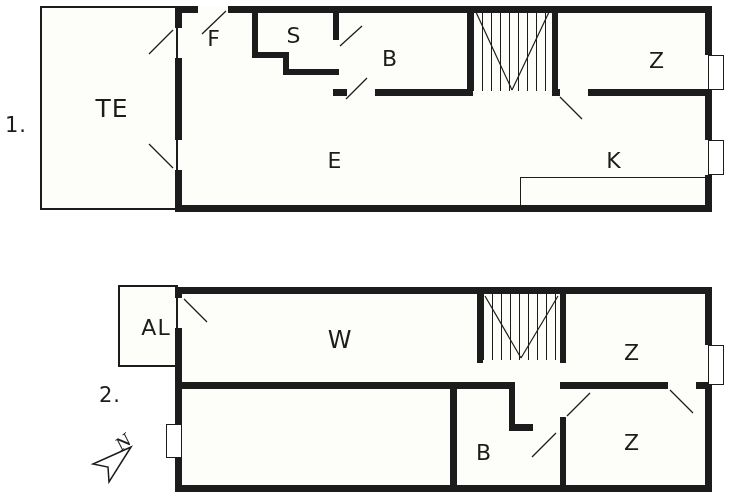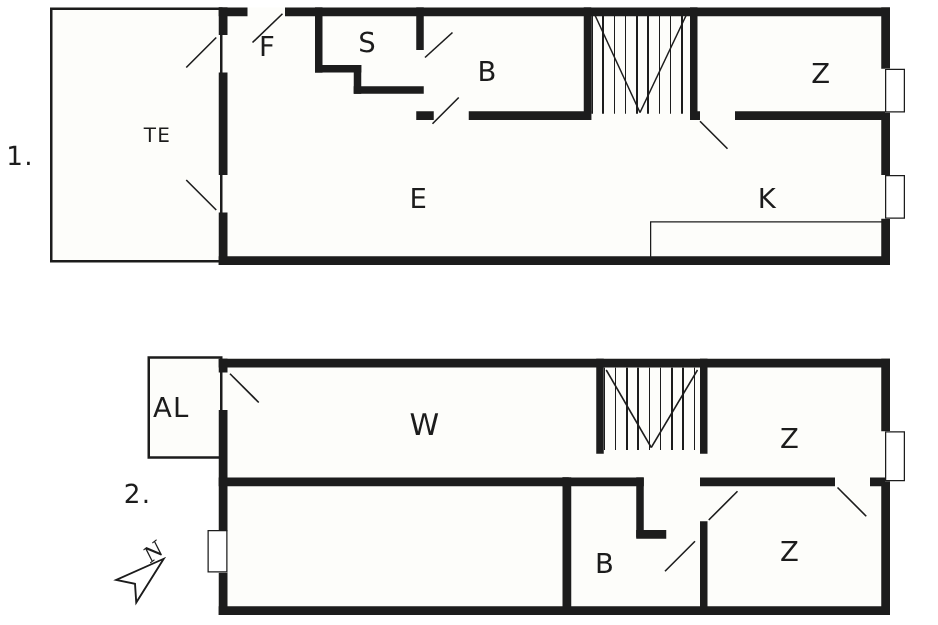--- a/index.html
+++ b/index.html
@@ -51,21 +51,21 @@
   <div class="wall" style="left:375px;top:89px;width:98px;height:7px;"></div>
   <div class="wall" style="left:467px;top:6px;width:6px;height:90px;"></div>
   <div class="wall" style="left:552px;top:6px;width:6px;height:90px;"></div>
   <div class="wall" style="left:552px;top:89px;width:8px;height:7px;"></div>
   <div class="wall" style="left:588px;top:89px;width:124px;height:7px;"></div>
 
   <div class="win" style="left:708px;top:55px;width:16px;height:35px;"></div>
   <div class="win" style="left:708px;top:140px;width:16px;height:35px;"></div>
 
   <div class="lbl floor-num" style="left:16px;top:125px;">1.</div>
-  <div class="lbl" style="left:126px;top:108px;font-size:16px;">TE</div>
+  <div class="lbl" style="left:112px;top:108px;font-size:25px;">TE</div>
   <div class="lbl" style="left:214px;top:38px;">F</div>
   <div class="lbl" style="left:294px;top:35px;">S</div>
   <div class="lbl" style="left:390px;top:58px;">B</div>
   <div class="lbl" style="left:335px;top:160px;">E</div>
   <div class="lbl" style="left:657px;top:60px;">Z</div>
   <div class="lbl" style="left:614px;top:160px;">K</div>
 
   <div class="room-fill" style="left:175px;top:287px;width:537px;height:205px;"></div>
 
   <div class="thin-box" style="left:118px;top:285px;width:60px;height:82px;"></div>
@@ -88,21 +88,21 @@
   <div class="wall" style="left:509px;top:382px;width:6px;height:48px;"></div>
   <div class="wall" style="left:509px;top:424px;width:24px;height:7px;"></div>
   <div class="wall" style="left:560px;top:382px;width:108px;height:7px;"></div>
   <div class="wall" style="left:696px;top:382px;width:16px;height:7px;"></div>
   <div class="wall" style="left:560px;top:417px;width:6px;height:75px;"></div>
 
   <div class="win" style="left:708px;top:345px;width:16px;height:40px;"></div>
   <div class="win" style="left:166px;top:424px;width:16px;height:34px;"></div>
 
   <div class="lbl floor-num" style="left:110px;top:395px;">2.</div>
-  <div class="lbl" style="left:137px;top:327px;">AL</div>
+  <div class="lbl" style="left:156px;top:327px;">AL</div>
   <div class="lbl" style="left:340px;top:340px;font-size:24px;">W</div>
   <div class="lbl" style="left:632px;top:352px;">Z</div>
   <div class="lbl" style="left:484px;top:452px;">B</div>
   <div class="lbl" style="left:632px;top:442px;">Z</div>
 
   <div class="north-n" style="left:116px;top:432px;">N</div>
 
   <svg class="overlay" width="750" height="500" viewBox="0 0 750 500">
 
     <g stroke="#1c1c1c" stroke-width="1.3" fill="none">

